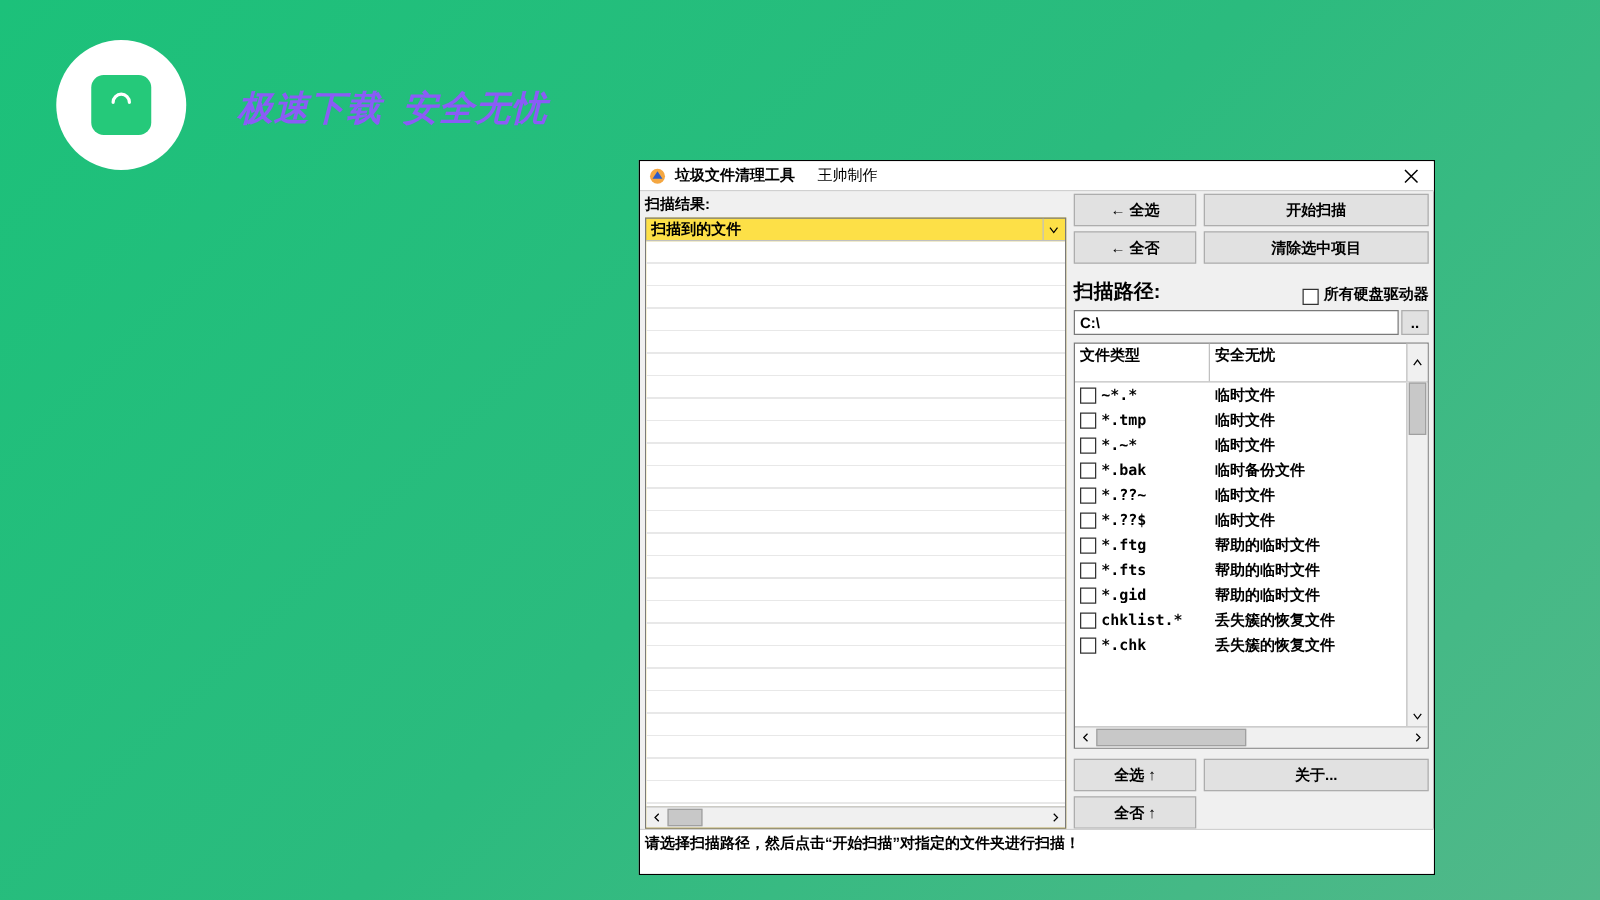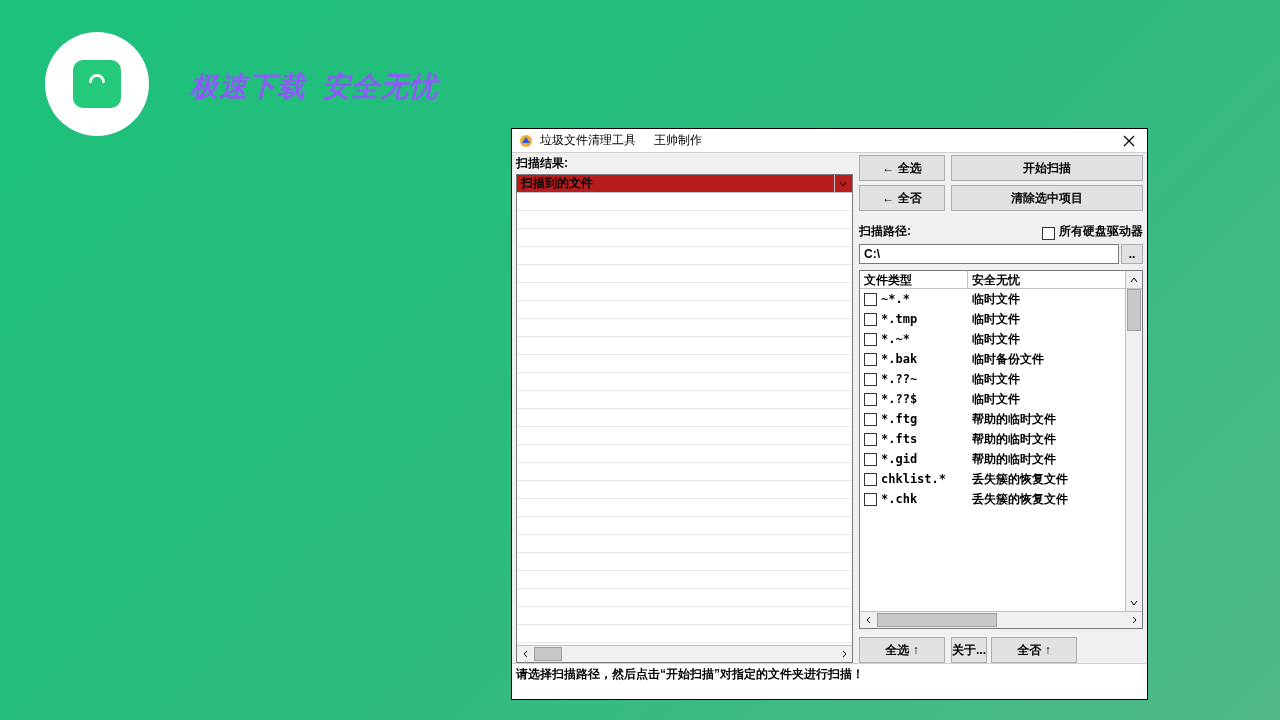--- a/index.html
+++ b/index.html
@@ -52,21 +52,21 @@
     background: #fff;
     border-bottom: 1px solid #d0d0d0;
     display: flex;
     align-items: center;
     padding: 0 6px;
   }
   .titlebar .app-icon {
     width: 16px; height: 16px;
     margin-right: 6px;
   }
-  .titlebar .title { flex: 0 0 auto; }
+  .titlebar .title { flex: 0 0 auto; font-weight: bold; }
   .titlebar .subtitle { margin-left: 18px; }
   .titlebar .spacer { flex: 1; }
   .titlebar .close {
     width: 24px; height: 24px;
     display: flex; align-items: center; justify-content: center;
     font-size: 14px;
     cursor: pointer;
   }
   .content {
     flex: 1;
@@ -83,21 +83,21 @@
   }
   .left-pane {
     flex: 1;
     display: flex;
     flex-direction: column;
     min-width: 0;
   }
   .label { margin-bottom: 2px; font-size: 12px; }
   .result-box {
     flex: 1;
-    background: #b91c1c;
+    background: #fde047;
     border: 1px solid #7a7a7a;
     position: relative;
     display: flex;
     flex-direction: column;
     min-height: 0;
   }
   .result-header {
     border-bottom: 1px solid #c0c0c0;
     height: 18px;
     display: flex;
@@ -138,24 +138,24 @@
   .btn {
     height: 26px;
     background: #e1e1e1;
     border: 1px solid #adadad;
     display: flex;
     align-items: center;
     justify-content: center;
     font-size: 12px;
     cursor: pointer;
   }
-  .btn.small { width: 86px; }
+  .btn.small { width: 98px; }
   .btn.wide { flex: 1; }
   .path-row { display:flex; align-items: flex-end; justify-content: space-between; margin-top: 8px;}
-  .path-label { font-size: 12px; }
+  .path-label { font-size: 16px; }
   .cb-row { display:flex; align-items:flex-end; gap:4px; font-size: 12px; }
   .cb { width:13px; height:13px; border:1px solid #333; background:#fff; }
   .path-input-row { display:flex; gap:2px; }
   .path-input {
     flex:1; height: 20px;
     border:1px solid #7a7a7a;
     background:#fff;
     padding: 0 4px;
     font-size:12px;
     display:flex; align-items:center;
@@ -163,21 +163,21 @@
   .browse-btn { width:22px; height:20px; border:1px solid #adadad; background:#e1e1e1; display:flex;align-items:flex-end;justify-content:center; font-size:12px; cursor:pointer; padding-bottom:2px;}
   .type-list {
     flex: 1;
     background:#fff;
     border:1px solid #7a7a7a;
     display:flex; flex-direction:column;
     min-height: 0;
     margin-top: 2px;
   }
   .type-head {
-    height:18px;
+    height:31px;
     border-bottom:1px solid #c0c0c0;
     display:flex;
     font-size:12px;
   }
   .type-head .col1 { width: 108px; padding:1px 4px; border-right:1px solid #c0c0c0; }
   .type-head .col2 { flex:1; padding:1px 4px; }
   .type-head .scroll-gap { width:17px; border-left:1px solid #c0c0c0; background:#f0f0f0; display:flex;align-items:center;justify-content:center;}
   .type-body {
     flex:1;
     display:flex;
@@ -207,21 +207,21 @@
   .vscroll .thumb { position:absolute; top:0; left:1px; width:14px; height:42px; background:#c8c8c8; border:1px solid #a0a0a0;}
   .type-hscroll {
     height:17px;
     border-top:1px solid #c0c0c0;
     background:#f0f0f0;
     display:flex;
   }
   .type-hscroll .arrow-btn { width:17px; display:flex;align-items:center;justify-content:center; }
   .type-hscroll .track { flex:1; position:relative; }
   .type-hscroll .thumb { position:absolute; left:0; top:1px; width:120px; height:14px; background:#c8c8c8; border:1px solid #a0a0a0; }
-  .bottom-btn-rows { display:flex; gap:4px; margin-top:4px; }
+  .bottom-btn-rows { display:flex; flex-direction:column; gap:4px; margin-top:4px; }
   .statusbar {
     height: 36px;
     background:#fff;
     border-top:1px solid #d0d0d0;
     font-size:12px;
     padding: 2px 4px;
   }
   svg.caret { width:8px; height:8px; }
 </style>
 </head>

